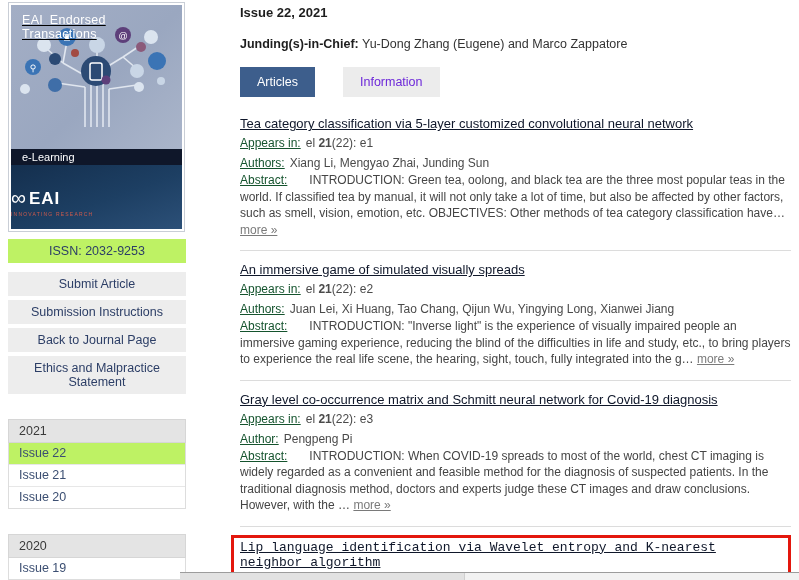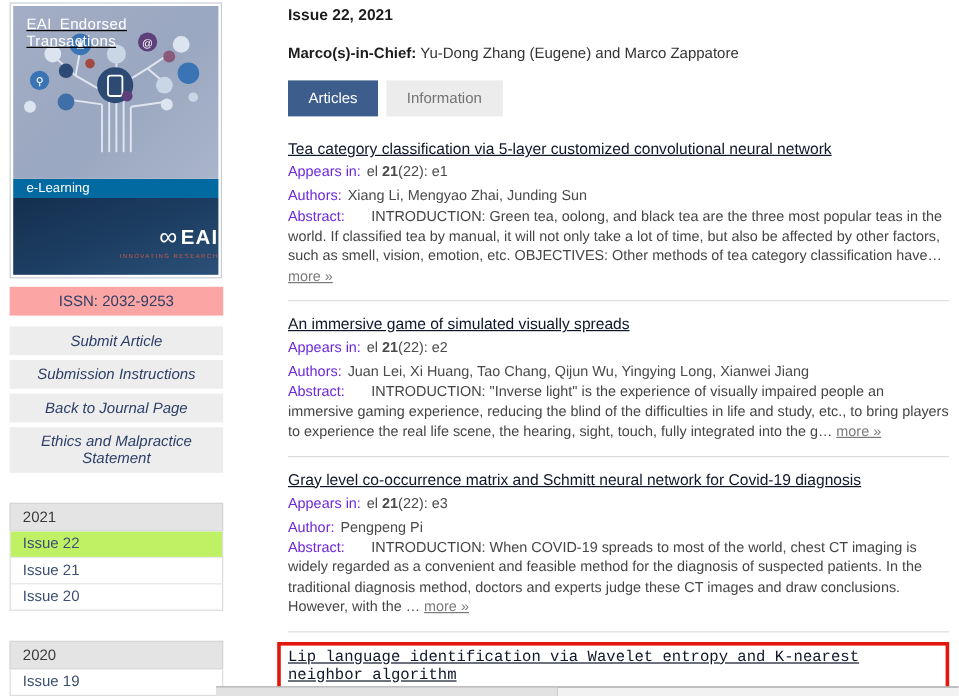--- a/index.html
+++ b/index.html
@@ -10,63 +10,63 @@
   
   .sidebar { width: 178px; margin-left: 8px; padding-top: 2px; flex-shrink: 0; }
   .cover { width: 177px; height: 230px; border: 1px solid #c9ced6; background: #fff;
     padding: 2px; margin-bottom: 7px; }
   .cover-inner { width: 100%; height: 100%; display: flex; flex-direction: column; }
   .cover-top { height: 144px; background: linear-gradient(135deg, #a3aec5 0%, #9aa7c0 55%, #aab5ca 100%);
     position: relative; overflow: hidden; text-decoration: underline; }
   .cover-masthead { color: #fff; font-size: 12.5px; padding: 8px 0 0 11px; word-spacing: 3px;
     letter-spacing: 0.3px; position: relative; z-index: 2; }
   .cover-art { position: absolute; left: 0; top: 18px; width: 100%; height: 104px; }
-  .cover-band { height: 16px; background: #0369a1; color: #fff; font-size: 11px;
+  .cover-band { height: 16px; background: #0f172a; color: #fff; font-size: 11px;
     line-height: 16px; padding-left: 11px; }
   .cover-bottom { flex: 1; background: linear-gradient(160deg, #142f4e 0%, #1d3f63 55%, #2c5078 100%);
-    display: flex; flex-direction: column; justify-content: flex-end; align-items: flex-end;
+    display: flex; flex-direction: column; justify-content: flex-end; align-items: flex-start;
     padding-bottom: 12px; }
   .cover-logo { color: #fff; font-size: 17px; font-weight: bold; letter-spacing: 1px; }
   .logo-inf { font-size: 21px; font-weight: normal; vertical-align: -1px; margin-right: 2px; }
   .cover-tagline { color: #cf5a4c; font-size: 5px; letter-spacing: 1.2px; margin-top: 1px;
     text-transform: uppercase; }
 
-  .issn { background: #fca5a5; color: #2c3e66; text-align: center; padding: 5px 0;
+  .issn { background: #bef264; color: #2c3e66; text-align: center; padding: 5px 0;
     font-size: 12.5px; margin-bottom: 9px; }
   .side-btn { display: block; background: #ededed; color: #2c3e66; text-align: center;
-    padding: 5px 2px; font-size: 12.5px; margin-bottom: 4px; text-decoration: none; cursor: pointer; font-style: italic; }
+    padding: 5px 2px; font-size: 12.5px; margin-bottom: 4px; text-decoration: none; cursor: pointer; }
 
   .year-group { margin-top: 25px; }
   .year-header { background: #e4e4e4; border: 1px solid #d6d6d6; padding: 4px 10px;
     font-size: 12.5px; color: #3a3a3a; }
   .issue-list { border: 1px solid #ddd; border-top: none; background: #fff; }
   .issue-item { display: block; padding: 3px 10px 4px; font-size: 12.5px; color: #3c4f72;
     border-bottom: 1px solid #e7e7e7; text-decoration: none; cursor: pointer; }
   .issue-item:last-child { border-bottom: none; }
   .issue-item.current { background: #bef264; }
 
   
   .content { flex: 1; padding: 5px 8px 0 54px; }
   .issue-title { font-size: 13px; font-weight: bold; color: #1d1d1d; }
   .editors { font-size: 12.5px; color: #333; margin-top: 17px; }
   .editors b { color: #1d1d1d; }
 
-  .tabs { display: flex; margin-top: 16px; }
+  .tabs { display: flex; margin-top: 16px; gap: 21px; }
   .tab { font-size: 12.5px; padding: 8px 17px; cursor: pointer; }
   .tab.active { background: #3d5e8c; color: #fff; }
-  .tab.inactive { background: #ececec; color: #737373; margin-left: 7px; }
+  .tab.inactive { background: #ececec; color: #6d28d9; margin-left: 7px; }
 
   .article-list { margin-top: 19px; }
   .article { font-size: 12px; }
   .divider { border: none; border-top: 1px solid #dcdcdc; margin: 12px 0 11px; }
   .a-title { color: #0f172a; font-size: 13px; text-decoration: underline; cursor: pointer; }
   .a-title.annotated { display: inline-block; border: 3px solid #e3170d;
     padding: 2px 14px 15px 6px; margin: -3px 0 0 -9px; font-family: Liberation Mono, monospace; }
   .meta { margin-top: 4px; line-height: 16px; color: #4a4a4a; }
-  .lbl { color: #6d28d9; }
+  .lbl { color: #14532d; text-decoration: underline; }
   .meta .lbl { margin-right: 5px; }
   .abstract { margin-top: 1px; line-height: 16.5px; color: #454545; }
   .abstract .lbl { margin-right: 22px; }
   .more { color: #7a7a7a; text-decoration: underline; cursor: pointer; white-space: nowrap; }
 
   
   .hscrollbar { position: absolute; left: 180px; right: 0; bottom: 0; height: 8px;
     background: #f2f2f2; border-top: 1px solid #9c9c9c; }
   .hscroll-thumb { height: 100%; width: 46%; background: #e2e2e2; border-right: 1px solid #cfcfcf; }
 </style>
@@ -154,21 +154,21 @@
 
     <div class="year-group">
       <div class="year-header">2018</div>
 
     </div>
 
   </aside>
 
   <main class="content">
     <h1 class="issue-title">Issue 22, 2021</h1>
-    <p class="editors"><b>Marco(s)-in-Chief:</b> <span>Yu-Dong Zhang (Eugene) and Marco Zappatore</span></p>
+    <p class="editors"><b>Junding(s)-in-Chief:</b> <span>Yu-Dong Zhang (Eugene) and Marco Zappatore</span></p>
 
     <div class="tabs">
       <div class="tab active">Articles</div>
       <div class="tab inactive">Information</div>
     </div>
 
     <div class="article-list">
 
       <article class="article">
         <div><a class="a-title">Tea category classification via 5-layer customized convolutional neural network</a></div>

